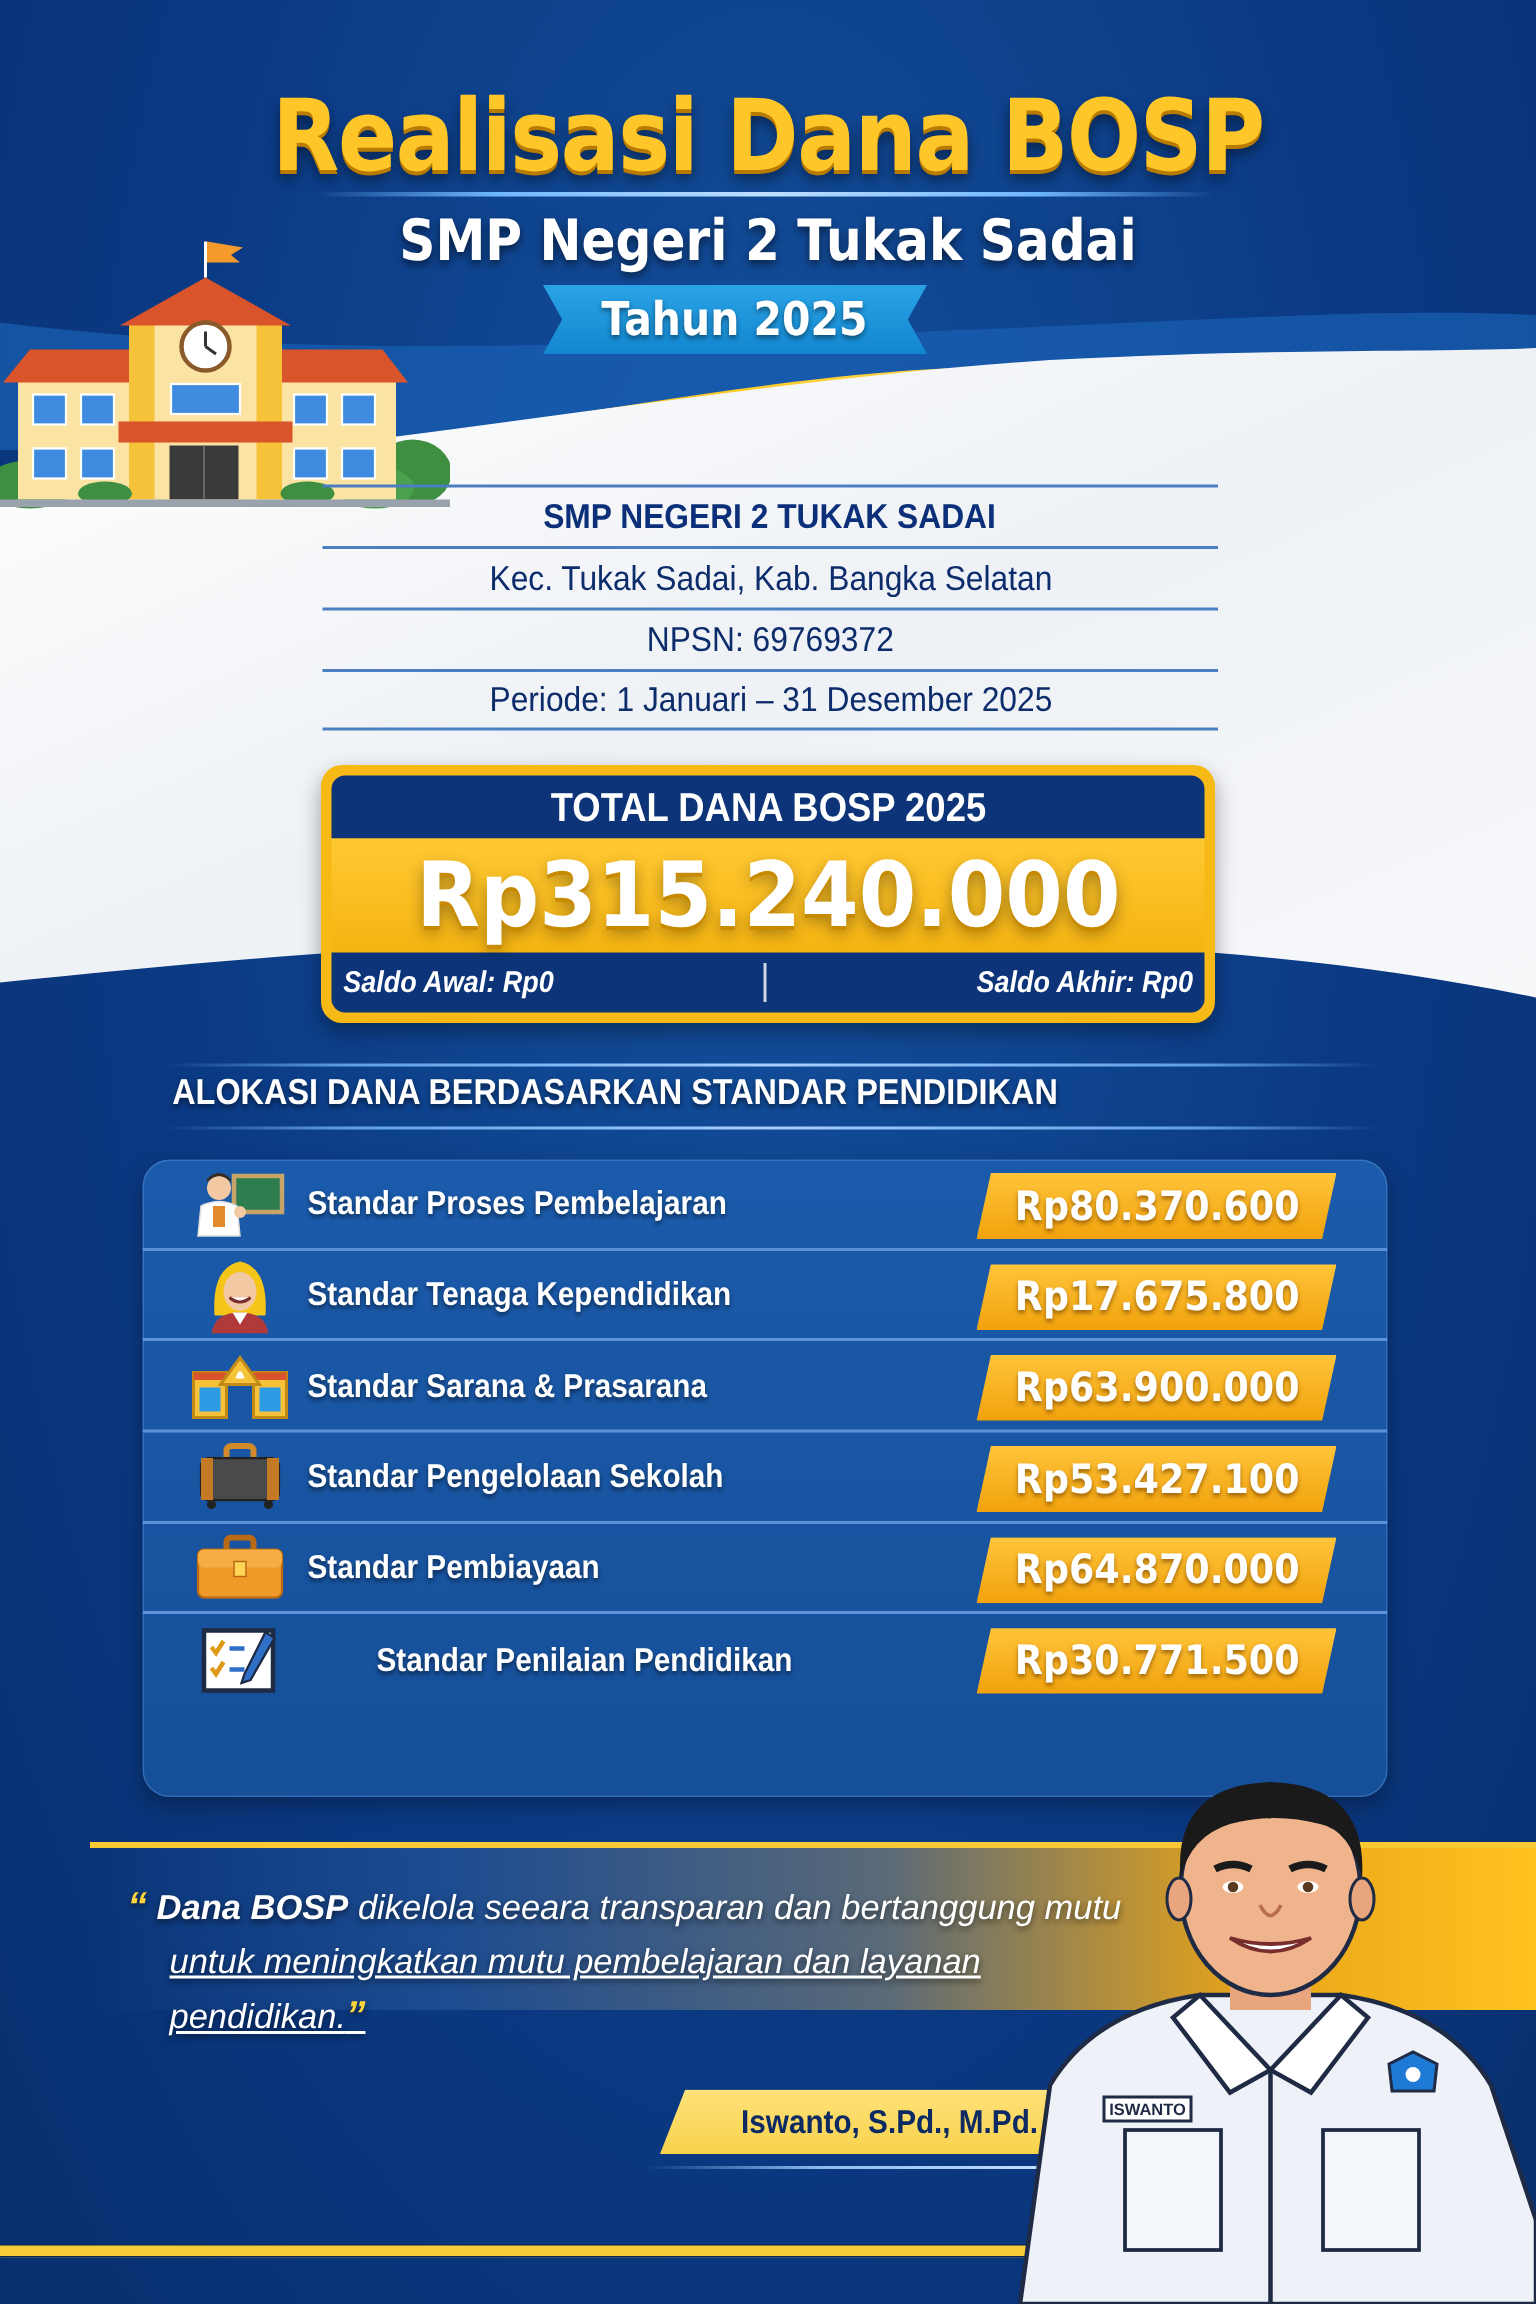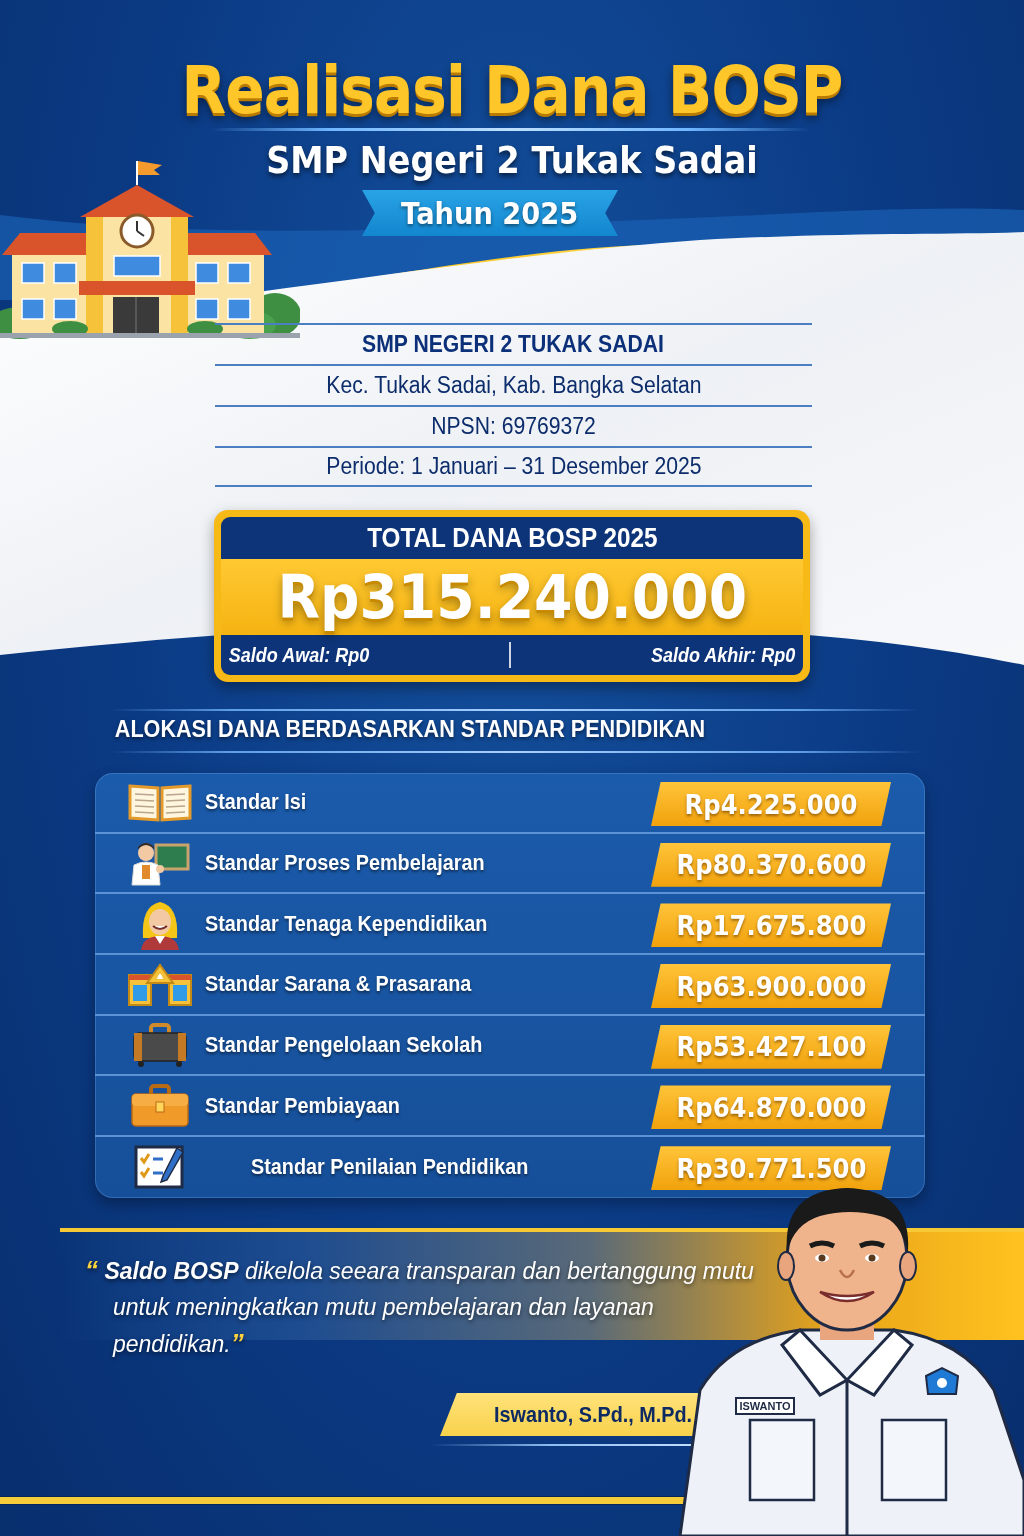--- a/index.html
+++ b/index.html
@@ -152,21 +152,21 @@
       background: linear-gradient(90deg, rgba(11,58,132,0) 0%, #1d4c90 25%, #5a6a78 55%, #e8a419 80%, #ffc21f 100%);
       border-top: 4px solid #f7c935;
     }
     .quote {
       position: absolute; top: 1252px; left: 85px; width: 690px;
       color: #fff; font-size: 23px; font-style: italic; line-height: 36px;
       text-shadow: 0 2px 4px rgba(0,0,0,0.55);
     }
     .quote .qmark { color: #ffd43c; font-weight: 700; font-size: 26px; }
     .quote b { font-weight: 700; }
-    .quote .l2 { padding-left: 28px; display: block; }
+    .quote .l2 { padding-left: 28px; display: block; text-decoration: underline; }
 
     
     .sig-role {
       position: absolute; top: 1362px; left: 555px; width: 150px; text-align: right;
       color: #fff; font-size: 20px; margin-top: 44px;
     }
     .sig-role span { display: inline-block; transform: scaleX(0.9); transform-origin: right center; }
     .sig-name {
       position: absolute; top: 1393px; left: 440px; width: 280px; height: 43px;
       background: linear-gradient(180deg, #ffe27a, #f8d24c);
@@ -289,42 +289,20 @@
   </div>
 
   <div class="alloc-rule" style="top:709px;"></div>
   <div class="alloc-title">
     <span>ALOKASI DANA BERDASARKAN STANDAR PENDIDIKAN</span>
   </div>
   <div class="alloc-rule" style="top:751px;"></div>
 
   <div class="alloc-panel">
 
-    <div class="row">
-      <div class="icon">
-        <svg width="64" height="40" viewBox="0 0 64 40">
-          <path d="M2,4 L30,6 L30,38 L2,36 Z" fill="#fff6e0" stroke="#e39a2b" stroke-width="3"></path>
-          <path d="M62,4 L34,6 L34,38 L62,36 Z" fill="#fff6e0" stroke="#e39a2b" stroke-width="3"></path>
-          <g stroke="#b8a58a" stroke-width="1.5">
-            <line x1="7" y1="12" x2="26" y2="13"></line>
-              <line x1="7" y1="18" x2="26" y2="19"></line>
-              <line x1="7" y1="24" x2="26" y2="25"></line>
-              <line x1="7" y1="30" x2="26" y2="31"></line>
-            <line x1="38" y1="13" x2="57" y2="12"></line>
-              <line x1="38" y1="19" x2="57" y2="18"></line>
-              <line x1="38" y1="25" x2="57" y2="24"></line>
-              <line x1="38" y1="31" x2="57" y2="30"></line>
-          </g>
-        </svg>
-      </div>
-      <span class="label">Standar Isi</span>
-      <div class="amount">
-        <span>Rp4.225.000</span>
-      </div>
-    </div>
 
     <div class="row">
       <div class="icon">
         <svg width="64" height="48" viewBox="0 0 64 48">
           <rect x="28" y="6" width="32" height="24" fill="#2e7d4f" stroke="#c9a46a" stroke-width="3"></rect>
           <circle cx="18" cy="14" r="8" fill="#f3c9a3"></circle>
           <path d="M10,10 Q18,2 26,10 L26,8 Q18,0 10,8 Z" fill="#3b2a1e"></path>
           <path d="M4,46 L6,26 Q18,20 30,26 L32,46 Z" fill="#fff" stroke="#ddd"></path>
           <rect x="14" y="26" width="8" height="14" fill="#e08a2b"></rect>
           <circle cx="32" cy="30" r="4" fill="#f3c9a3"></circle>
@@ -418,21 +396,21 @@
       <div class="amount">
         <span>Rp30.771.500</span>
       </div>
     </div>
 
   </div>
 
   <div class="quote-band"></div>
   <div class="quote">
     <span class="qmark">“</span>
-    <b>Saldo BOSP</b><span> dikelola seeara transparan dan bertanggung mutu</span>
+    <b>Dana BOSP</b><span> dikelola seeara transparan dan bertanggung mutu</span>
     <span class="l2"><span>untuk meningkatkan mutu pembelajaran dan layanan pendidikan.</span><span class="qmark">”</span></span>
   </div>
 
   <div class="sig-role">
     <span>Kepala Sekolah</span>
   </div>
   <div class="sig-name">
     <span>Iswanto, S.Pd., M.Pd.</span>
   </div>
   <div class="sig-rule"></div>

